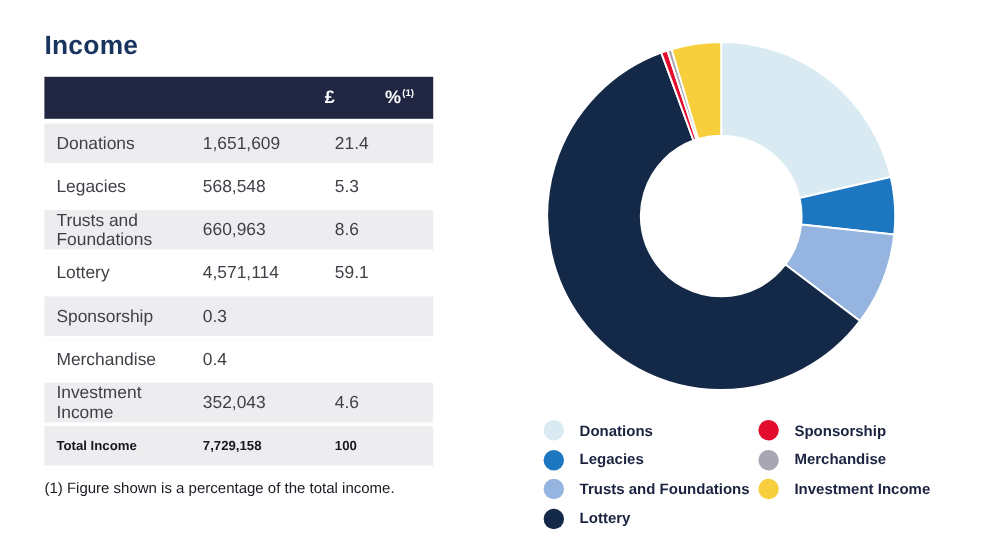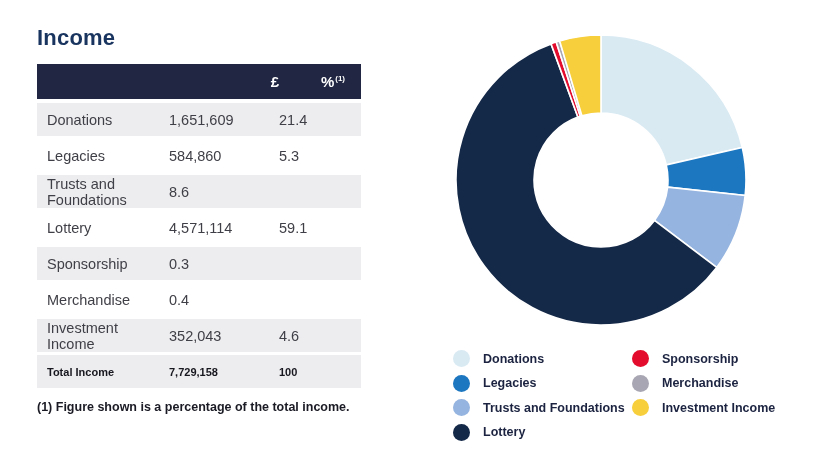--- a/index.html
+++ b/index.html
@@ -13,21 +13,21 @@
          background:#212743;color:#ffffff;height:35px;margin-bottom:4px;
          padding:0 16px 0 10px;box-sizing:border-box;font-size:15px;font-weight:bold;}
   .thead .c-amount,.thead .c-pct{text-align:right;}
   .thead sup{font-size:8px;font-weight:bold;margin-left:1px;}
   .trow{display:grid;grid-template-columns:1fr 110px 66px;align-items:center;
         height:36px;box-sizing:border-box;border-bottom:3px solid #ffffff;
         padding:0 16px 0 10px;font-size:14.5px;color:#3f3f47;}
   .trow:nth-child(even){background:#edecee;}
   .trow.total{background:#edecee;font-weight:bold;color:#17171f;font-size:11px;}
   .c-amount,.c-pct{text-align:left;}
-  .footnote{position:absolute;left:37px;top:400px;font-size:12.5px;font-weight:bold;
+  .footnote{position:absolute;left:37px;top:400px;font-size:12.5px;font-weight:normal;
             color:#1a1a24;}
   
   .donut{position:absolute;left:455px;top:34px;width:292px;height:292px;}
   
   .legend{position:absolute;left:453px;top:350px;display:flex;}
   .legend-col{display:flex;flex-direction:column;row-gap:7.5px;}
   .legend-col.col1{width:179px;}
   .legend-item{display:flex;align-items:center;column-gap:13px;height:17px;}
   .swatch{width:17px;height:17px;border-radius:50%;flex:0 0 17px;}
   .legend-label{font-size:12.5px;font-weight:bold;color:#1b2340;white-space:nowrap;}
@@ -46,25 +46,26 @@
       <span class="c-pct"><span>%</span><sup>(1)</sup></span>
     </div>
 
     <div class="trow">
       <span class="c-label">Donations</span>
       <span class="c-amount">1,651,609</span>
       <span class="c-pct">21.4</span>
     </div>
     <div class="trow">
       <span class="c-label">Legacies</span>
-      <span class="c-amount">584,860</span>
+      <span class="c-amount">568,548</span>
       <span class="c-pct">5.3</span>
     </div>
     <div class="trow">
       <span class="c-label">Trusts and Foundations</span>
+      <span class="c-amount">660,963</span>
       <span class="c-pct">8.6</span>
     </div>
     <div class="trow">
       <span class="c-label">Lottery</span>
       <span class="c-amount">4,571,114</span>
       <span class="c-pct">59.1</span>
     </div>
     <div class="trow">
       <span class="c-label">Sponsorship</span>
       <span class="c-pct">0.3</span>

